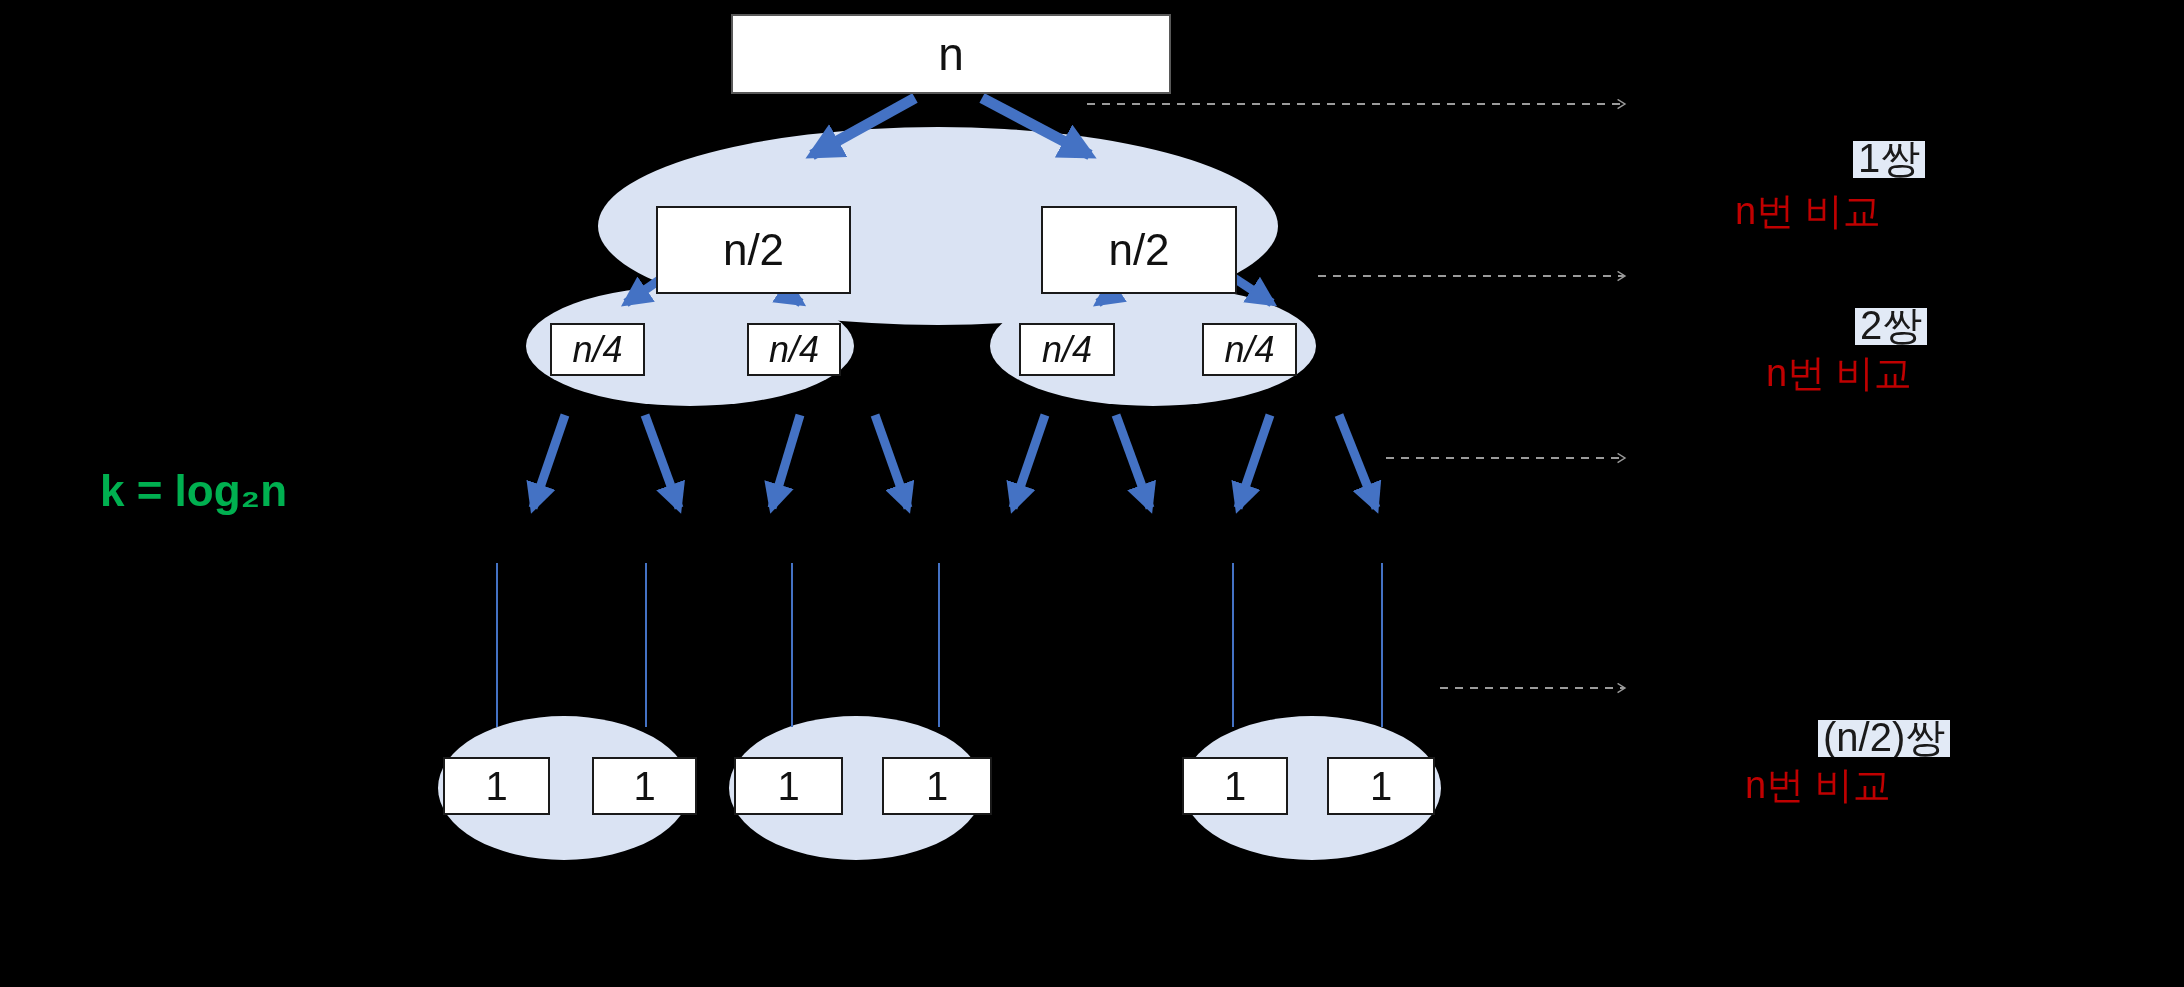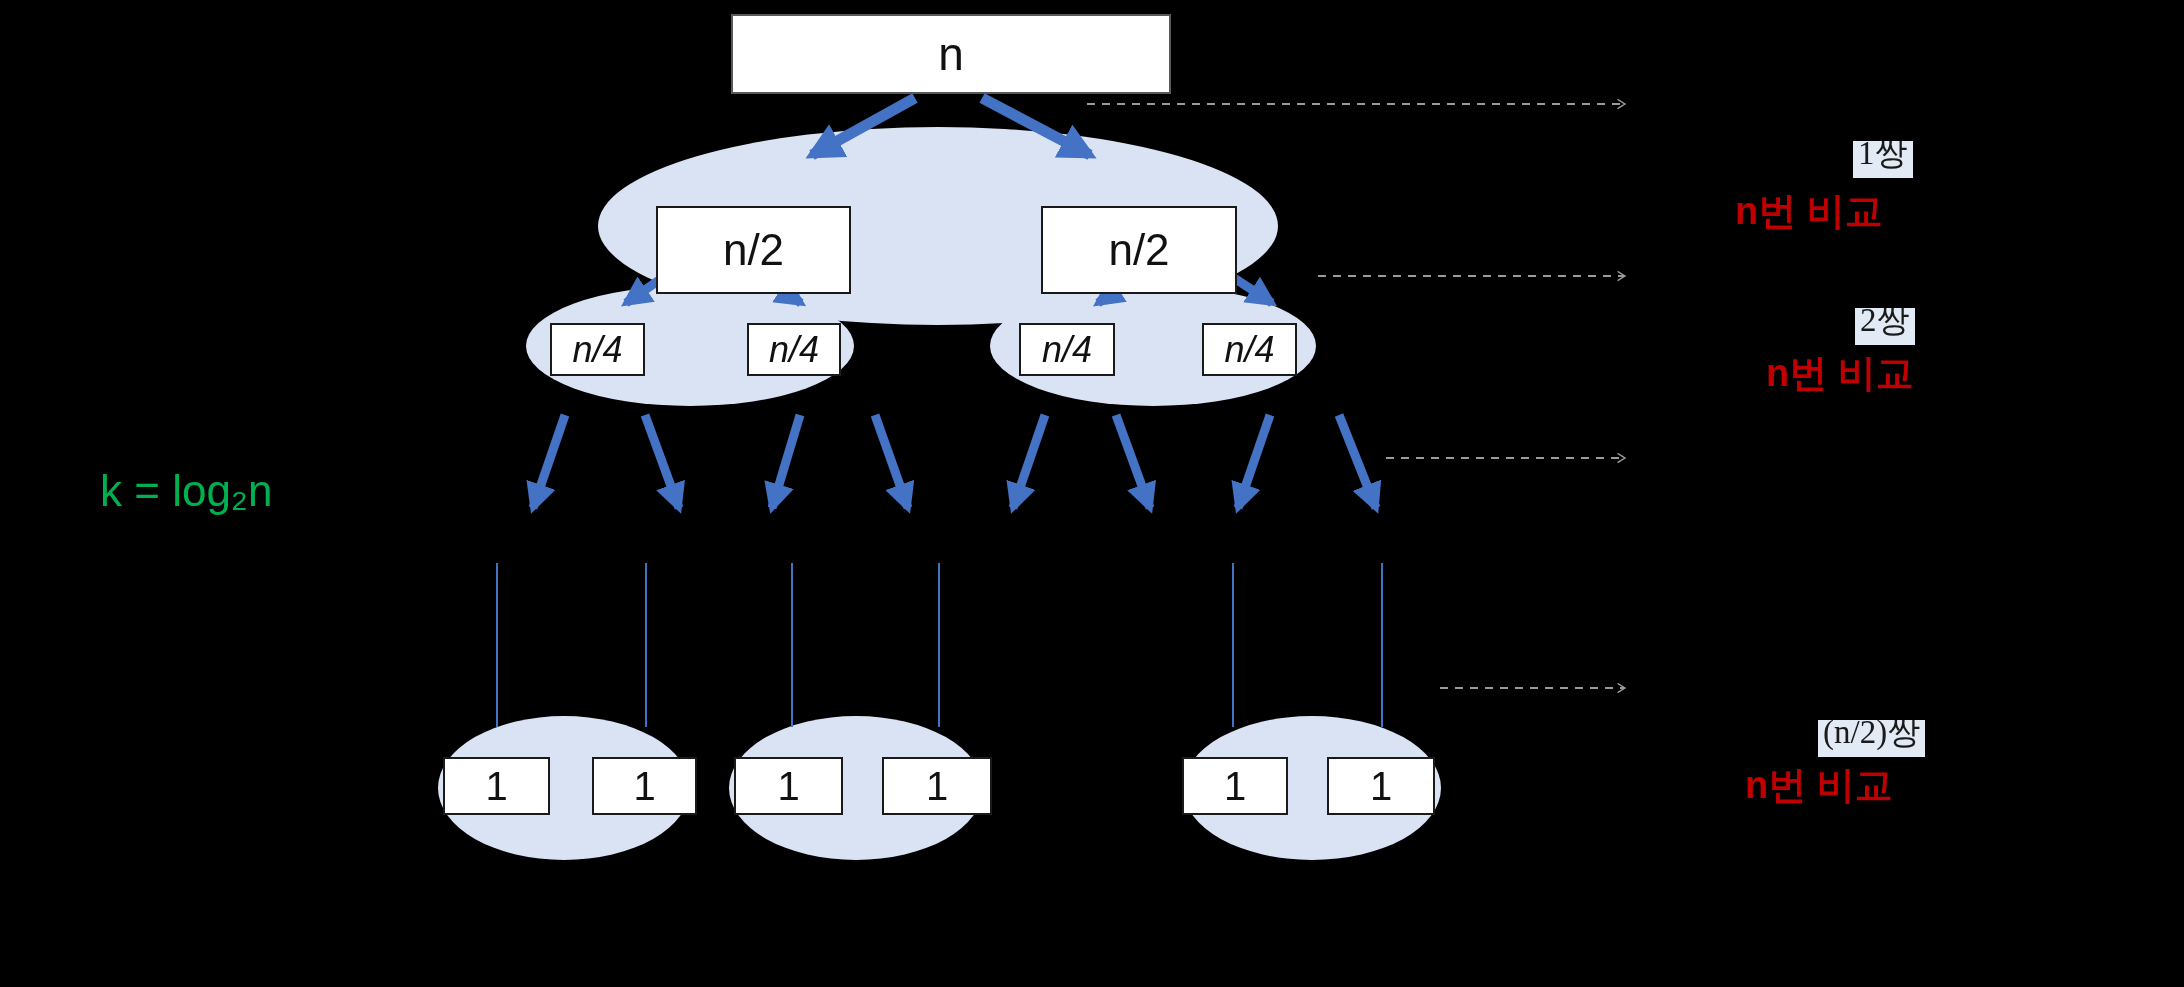--- a/index.html
+++ b/index.html
@@ -18,35 +18,35 @@
     box-sizing:border-box;
     display:flex;align-items:center;justify-content:center;
     color:#111;
   }
   .node.root{border-color:#595959;font-size:46px;}
   .node.half{font-size:44px;margin-top:22px;}
   .node.quarter{font-size:36px;font-style:italic;}
   .node.leaf{font-size:40px;}
   .formula{
     position:absolute;left:100px;top:466px;
-    color:#00B050;font-size:44px;font-weight:normal;
+    color:#00B050;font-size:44px;font-weight:bold;
     white-space:nowrap;
   }
   .pair-label{
     position:absolute;
     background:#E2EAF6;
     color:#1a1a1a;
     height:37px;overflow:hidden;
     padding:0 5px;
     white-space:nowrap;
   }
-  .pair-label span{display:block;margin-top:-7px;font-size:33px;line-height:1.2;font-family:Liberation Serif, serif;}
+  .pair-label span{display:block;margin-top:-7px;font-size:40px;line-height:1.2;}
   .compare-label{
     position:absolute;
-    color:#C00000;font-size:38px;font-weight:bold;
+    color:#C00000;font-size:38px;font-weight:normal;
     white-space:nowrap;
   }
 </style>
 </head>
 <body>
 
 <div class="canvas">
 
   <svg class="layer" width="2184" height="987" viewBox="0 0 2184 987">
     <defs>

